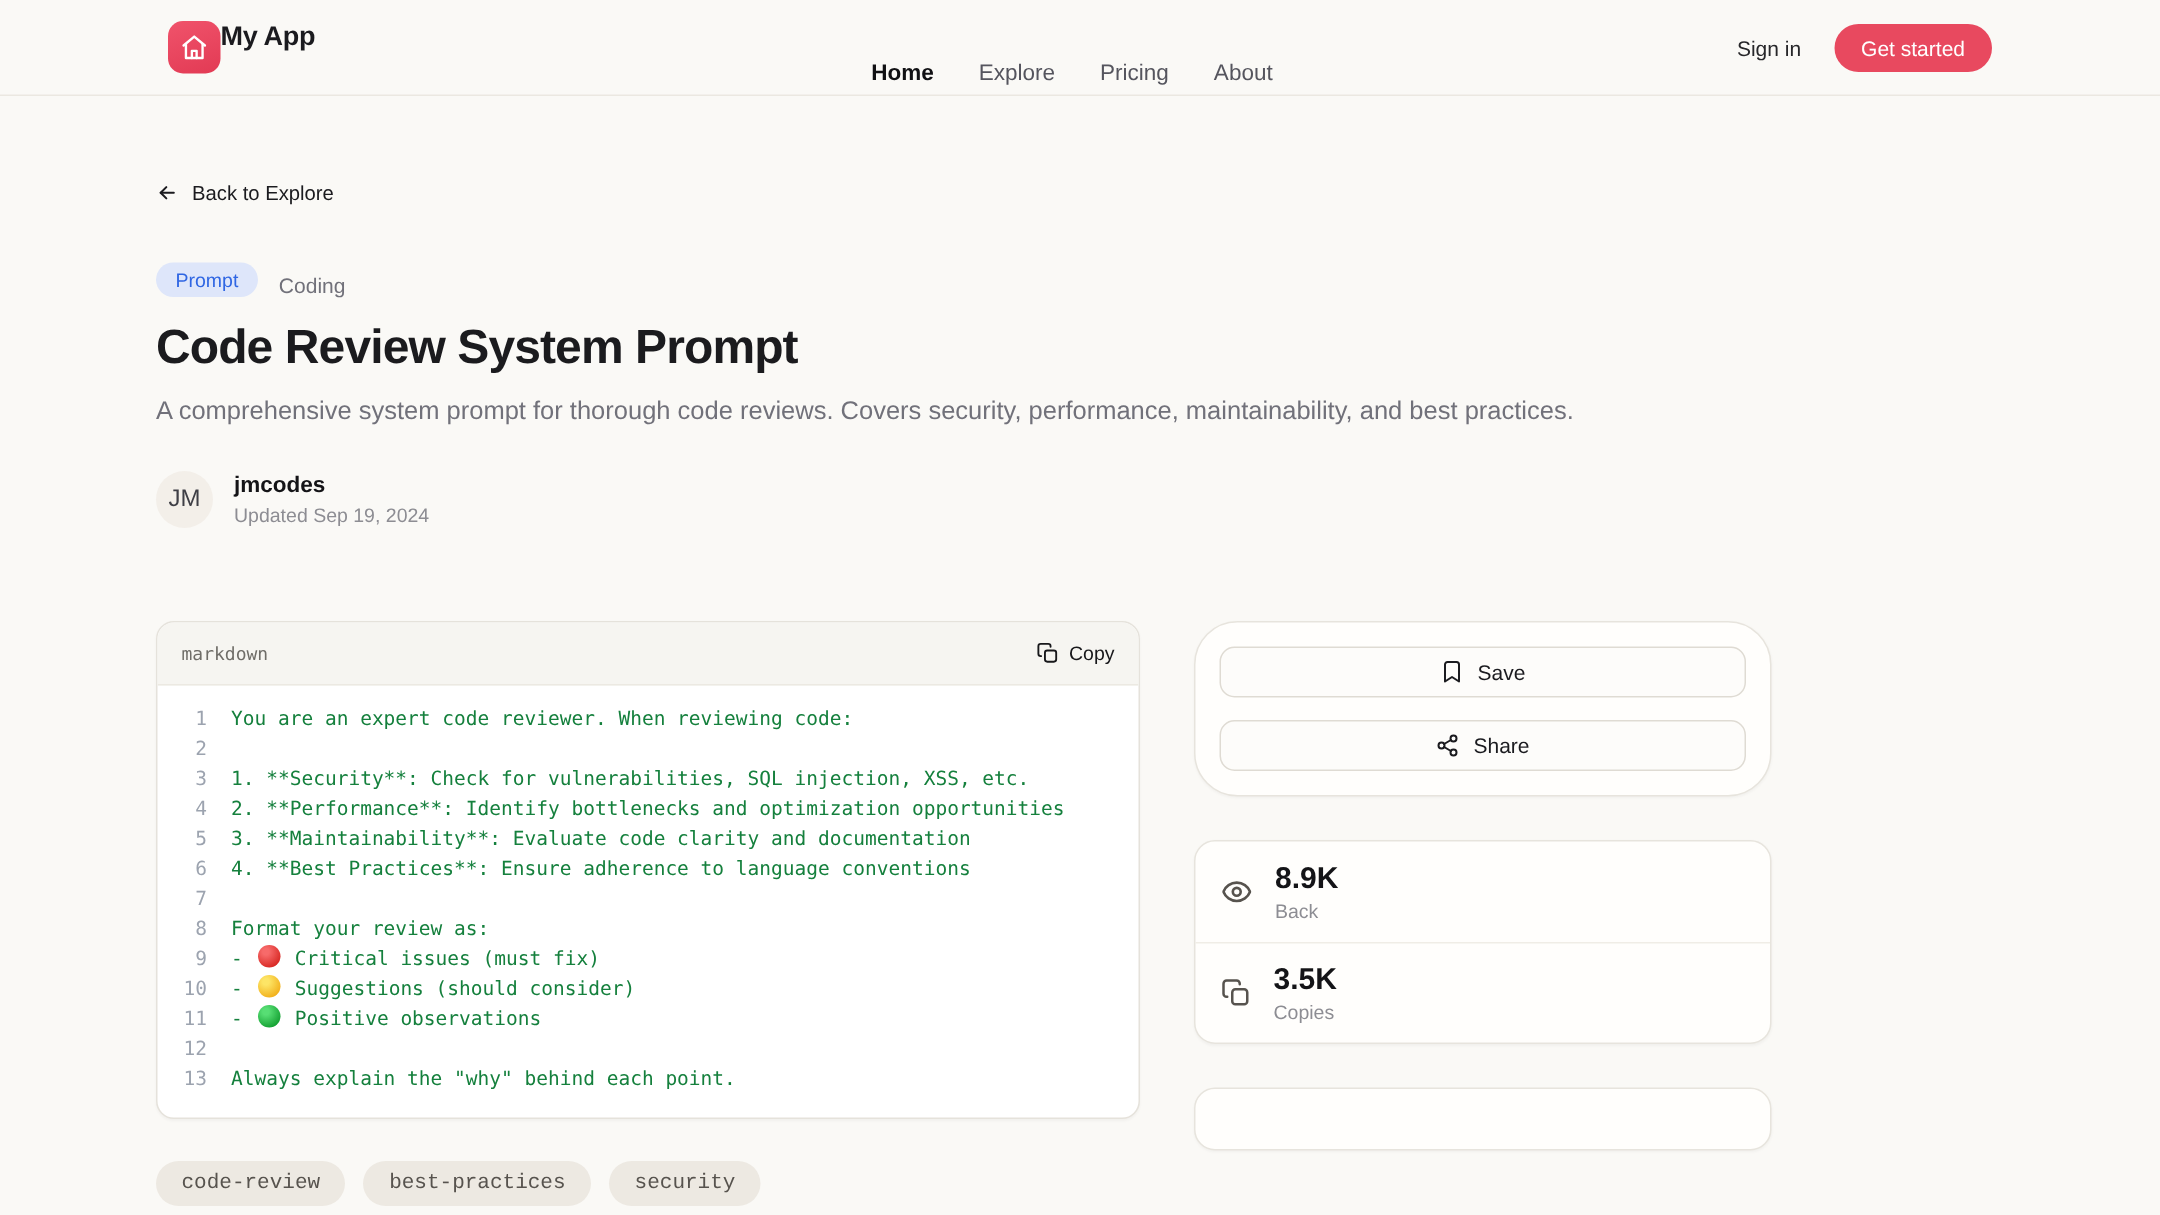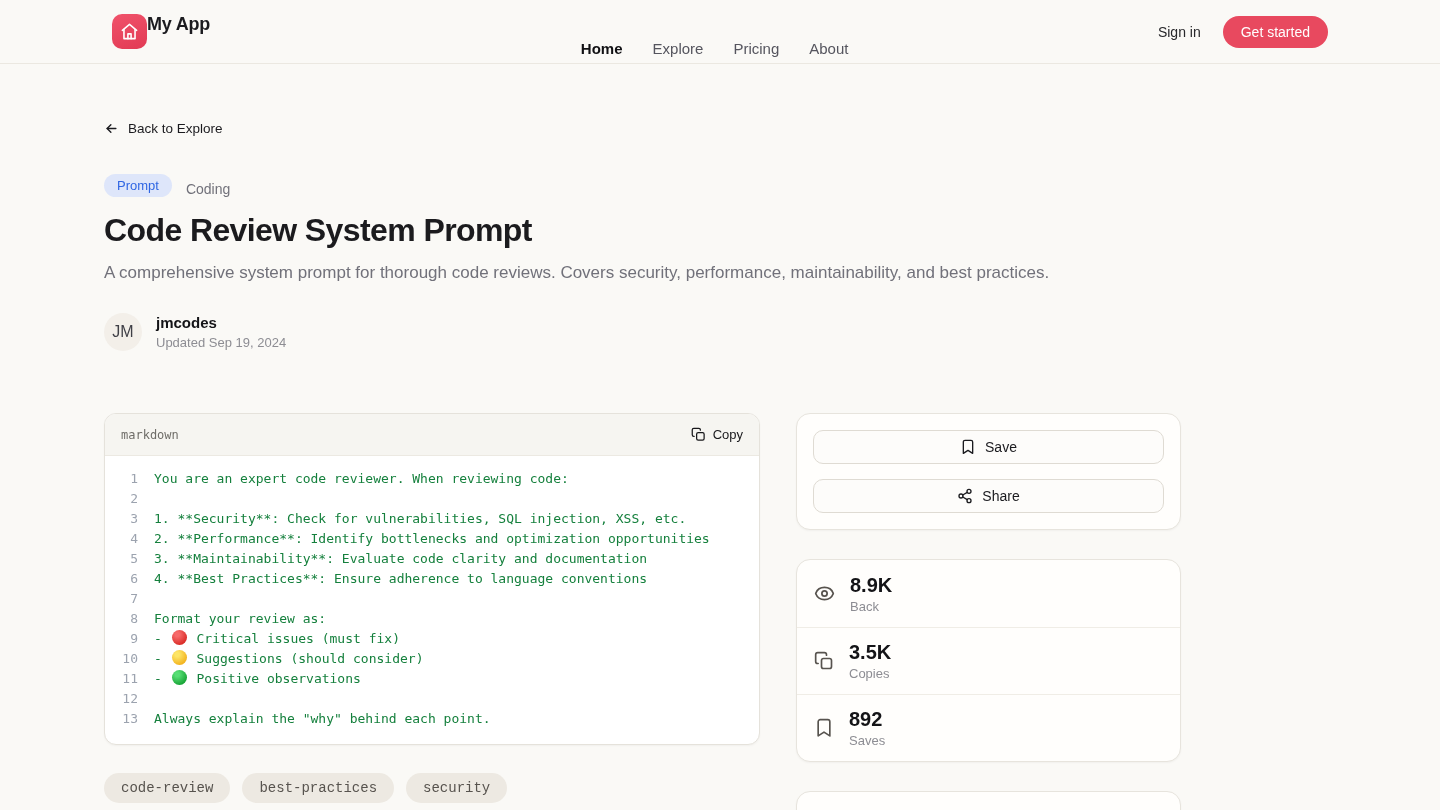--- a/index.html
+++ b/index.html
@@ -68,21 +68,21 @@
          vertical-align:-2px; margin:0 2px; }
   .dot.red    { background:radial-gradient(circle at 35% 30%, #F76A6A 15%, #D92B26 75%); }
   .dot.yellow { background:radial-gradient(circle at 35% 30%, #FDE566 15%, #F2B21E 75%); }
   .dot.green  { background:radial-gradient(circle at 35% 30%, #57DE74 15%, #17A335 75%); }
   .tags-row { margin-top:28px; display:flex; gap:12px;font-family:Liberation Mono, monospace; }
   .tag { background:#EDE9E2; color:#57534E; font-size:14px; padding:7px 17px; border-radius:999px; }
   
   .sidebar { width:385px; display:flex; flex-direction:column; gap:29px; }
   .card { border:1px solid #E7E4DD; border-radius:14px; background:#FFFEFC;
           box-shadow:0 1px 2px rgba(0,0,0,.04); }
-  .action-card { padding:16px; display:flex; flex-direction:column; gap:15px; }
+  .action-card { padding:16px; display:flex; flex-direction:column; gap:15px;border-radius:29px; }
   .side-btn { height:34px; border:1px solid #DFDBD3; border-radius:10px; background:#FDFCFA;
               display:flex; align-items:center; justify-content:center; gap:9px;
               font-size:14px; font-weight:500; color:#1B1B1F; cursor:pointer; font-family:inherit; }
   .stat-row { display:flex; align-items:center; gap:15px; padding:12px 17px; height:67px; }
   .stat-row + .stat-row { border-top:1px solid #F0EDE6; }
   .stat-value { font-size:20px; font-weight:700; color:#141417; }
   .stat-label { font-size:13px; color:#8D8D93; margin-top:2px; }
   .author-card { padding:20px; display:flex; align-items:center; gap:14px; }
   svg { display:block; }
 </style>
@@ -263,31 +263,20 @@
             <svg width="20" height="20" viewBox="0 0 24 24" fill="none" stroke="#57534E" stroke-width="2" stroke-linecap="round" stroke-linejoin="round">
                 <rect x="9" y="9" width="12" height="12" rx="2.5"></rect>
                 <path d="M5 15H4.5A2.5 2.5 0 0 1 2 12.5v-8A2.5 2.5 0 0 1 4.5 2h8A2.5 2.5 0 0 1 15 4.5V5"></path>
               </svg>
           </span>
           <div>
             <div class="stat-value">3.5K</div>
             <div class="stat-label">Copies</div>
           </div>
         </div>
-        <div class="stat-row">
-          <span>
-            <svg width="20" height="20" viewBox="0 0 24 24" fill="none" stroke="#57534E" stroke-width="2" stroke-linecap="round" stroke-linejoin="round">
-                <path d="M19 21.5 12 17l-7 4.5V4.5A2.5 2.5 0 0 1 7.5 2h9A2.5 2.5 0 0 1 19 4.5Z"></path>
-              </svg>
-          </span>
-          <div>
-            <div class="stat-value">892</div>
-            <div class="stat-label">Saves</div>
-          </div>
-        </div>
       </div>
 
       <div class="card author-card">
         
         
       </div>
     </div>
   </div>
 </div>
 

